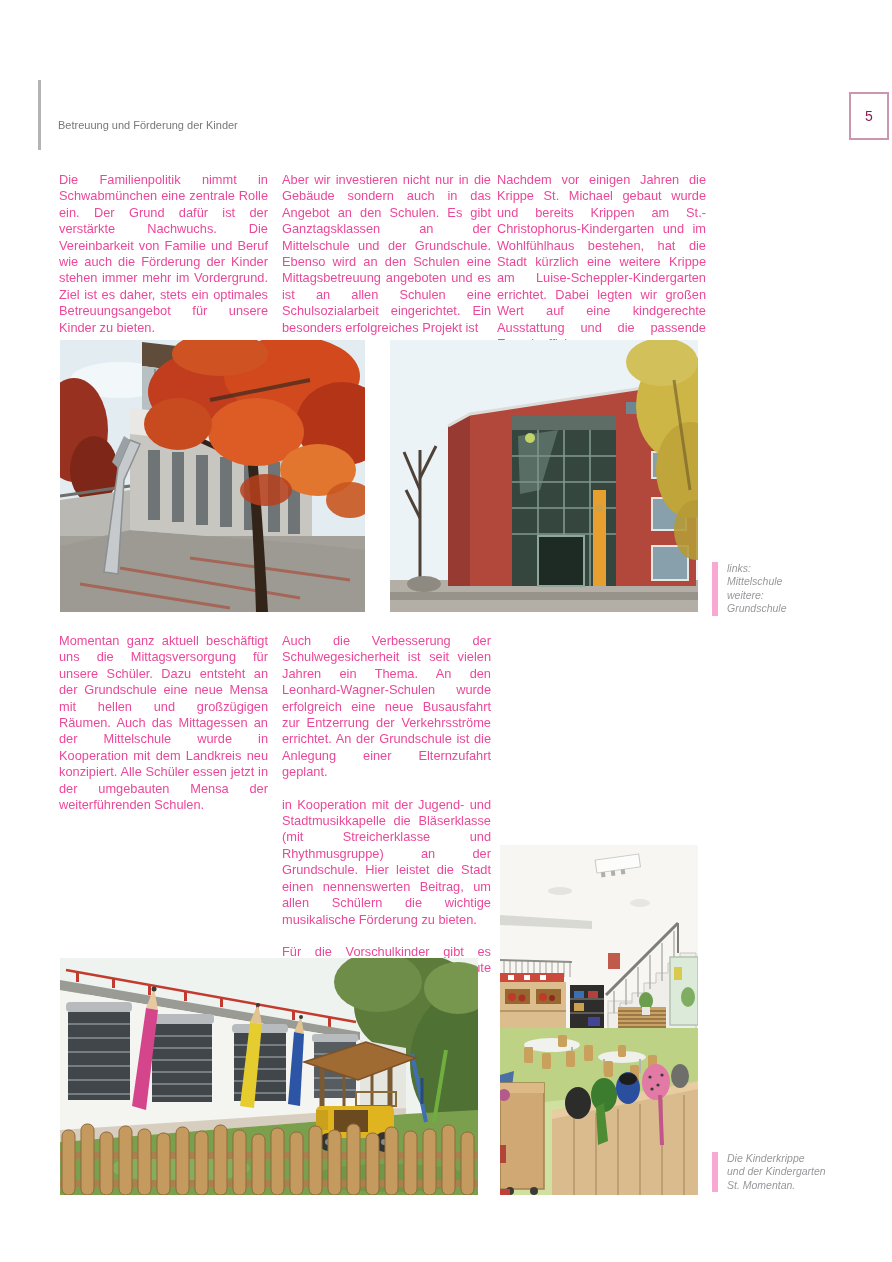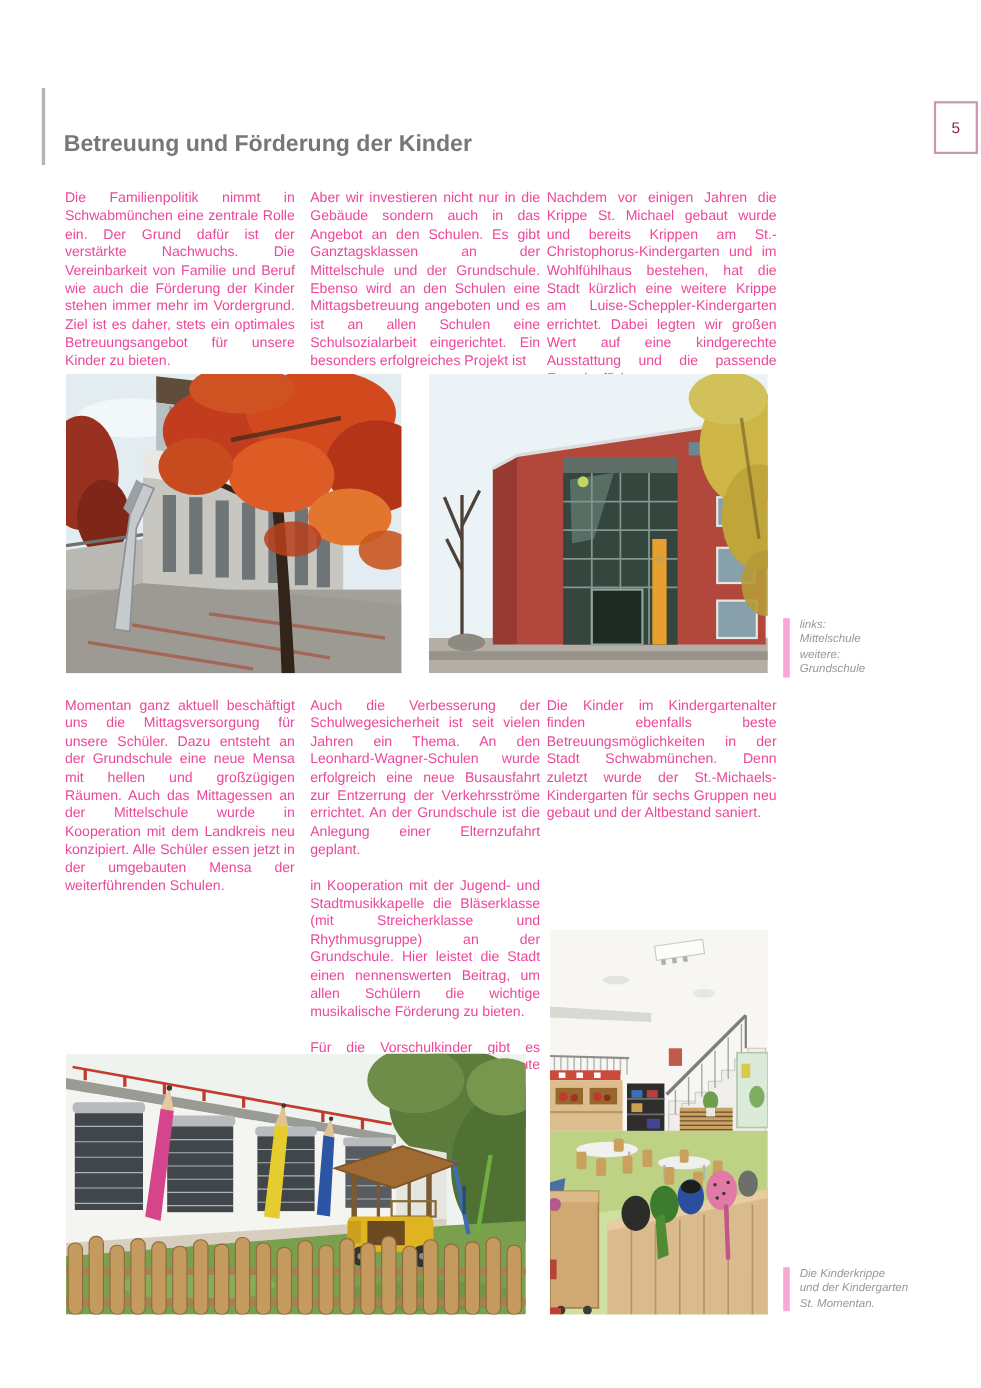--- a/index.html
+++ b/index.html
@@ -1,21 +1,21 @@
 <!DOCTYPE html>
 <html><head>
 <meta charset="utf-8">
 <style>
   html,body{margin:0;padding:0;background:#ffffff;}
   .page{position:relative;width:892px;height:1262px;background:#fff;overflow:hidden;
         font-family:"Liberation Sans",sans-serif;}
   .accent-bar{position:absolute;left:38px;top:80px;width:3px;height:70px;background:#b4b4b4;}
   .title{position:absolute;left:57px;top:68px;margin:0;font-family:"DejaVu Serif",serif;
          font-size:36px;font-weight:600;color:#8b1e55;letter-spacing:-0.5px;white-space:nowrap;}
-  .subtitle{position:absolute;left:58px;top:119px;margin:0;font-size:21px;font-weight:bold;color:#76777a;}
+  .subtitle{position:absolute;left:58px;top:119px;margin:0;font-size:11px;font-weight:normal;color:#76777a;}
   .page-number-box{position:absolute;left:849px;top:92px;width:36px;height:44px;border:2px solid #c997b2;
          display:flex;align-items:center;justify-content:center;font-size:14px;color:#8b1e55;background:#fff;}
   .col{position:absolute;width:209px;color:#ec4899;font-size:12.8px;line-height:16.4px;text-align:justify;}
   .col p{margin:0 0 16px 0;}
   .c1{left:59px}.c2{left:282px}.c3{left:497px}
   .intro{top:172px}.body2{top:633px}
   figure{position:absolute;margin:0;}
   #ph1{left:60px;top:340px;width:305px;height:272px;}
   #ph2{left:390px;top:340px;width:308px;height:272px;}
   #ph3{left:60px;top:958px;width:418px;height:237px;}
@@ -157,23 +157,20 @@
     <div>Grundschule</div>
   </div>
 
   <div class="col body2 c1">
     <p>Momentan ganz aktuell beschäftigt uns die Mittagsversorgung für unsere Schüler. Dazu entsteht an der Grundschule eine neue Mensa mit hellen und großzügigen Räumen. Auch das Mittagessen an der Mittelschule wurde in Kooperation mit dem Landkreis neu konzipiert. Alle Schüler essen jetzt in der umgebauten Mensa der weiterführenden Schulen.</p>
   </div>
   <div class="col body2 c2">
     <p>Auch die Verbesserung der Schulwegesicherheit ist seit vielen Jahren ein Thema. An den Leonhard-Wagner-Schulen wurde erfolgreich eine neue Busausfahrt zur Entzerrung der Verkehrsströme errichtet. An der Grundschule ist die Anlegung einer Elternzufahrt geplant.</p>
     <p>in Kooperation mit der Jugend- und Stadtmusikkapelle die Bläserklasse (mit Streicherklasse und Rhythmusgruppe) an der Grundschule. Hier leistet die Stadt einen nennenswerten Beitrag, um allen Schülern die wichtige musikalische Förderung zu bieten.</p>
     <p>Für die Vorschulkinder gibt es bereits sehr gute Betreuungsmöglichkeiten.</p>
-  </div>
-  <div class="col body2 c3">
-    <p>Die Kinder im Kindergartenalter finden ebenfalls beste Betreuungsmöglichkeiten in der Stadt Schwabmünchen. Denn zuletzt wurde der St.-Michaels-Kindergarten für sechs Gruppen neu gebaut und der Altbestand saniert.</p>
   </div>
 
   <figure id="ph3">
     <svg viewBox="0 0 418 237" preserveAspectRatio="none">
       <rect width="418" height="237" fill="#eff3ef"></rect>
       <ellipse cx="358" cy="48" rx="64" ry="52" fill="#5d7c3c"></ellipse>
       <ellipse cx="402" cy="104" rx="52" ry="70" fill="#4f7134"></ellipse>
       <ellipse cx="318" cy="24" rx="44" ry="30" fill="#6d8d48"></ellipse>
       <ellipse cx="398" cy="30" rx="34" ry="26" fill="#77964e"></ellipse>
       <ellipse cx="8" cy="60" rx="26" ry="34" fill="#72914c"></ellipse>

